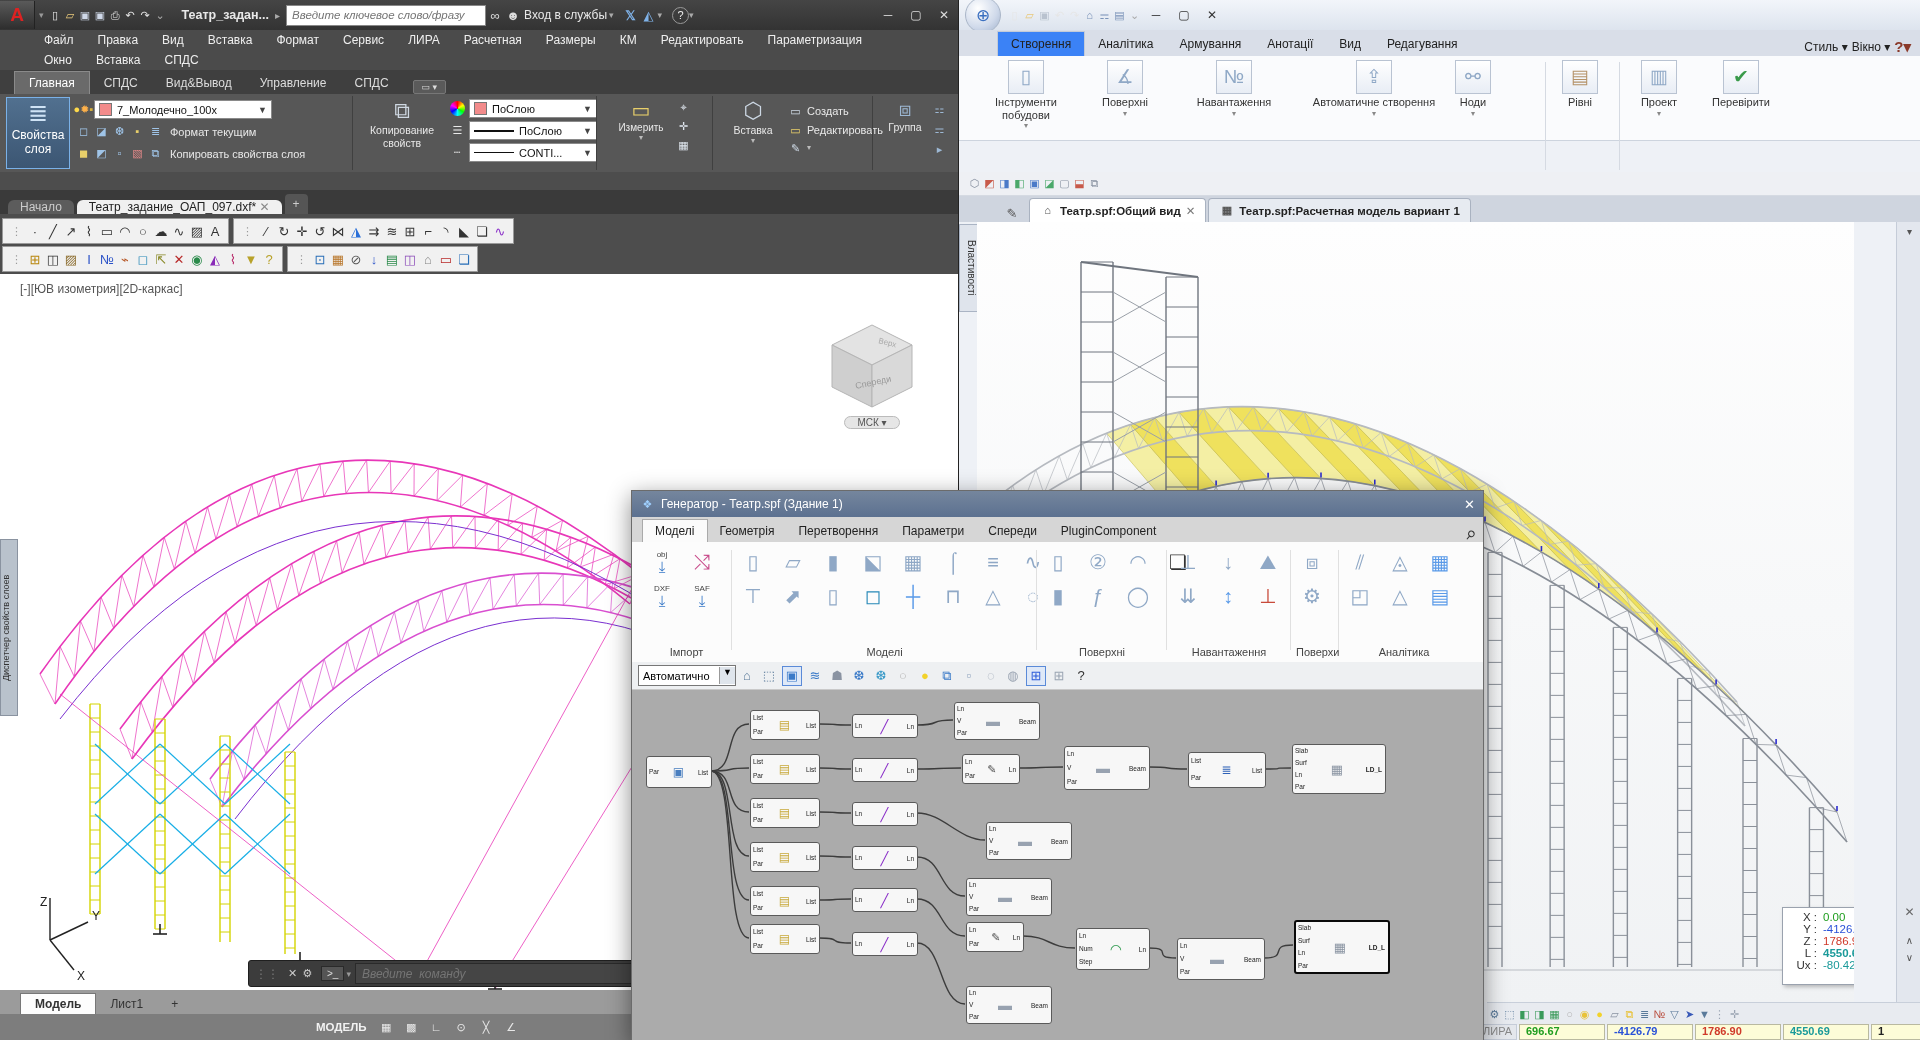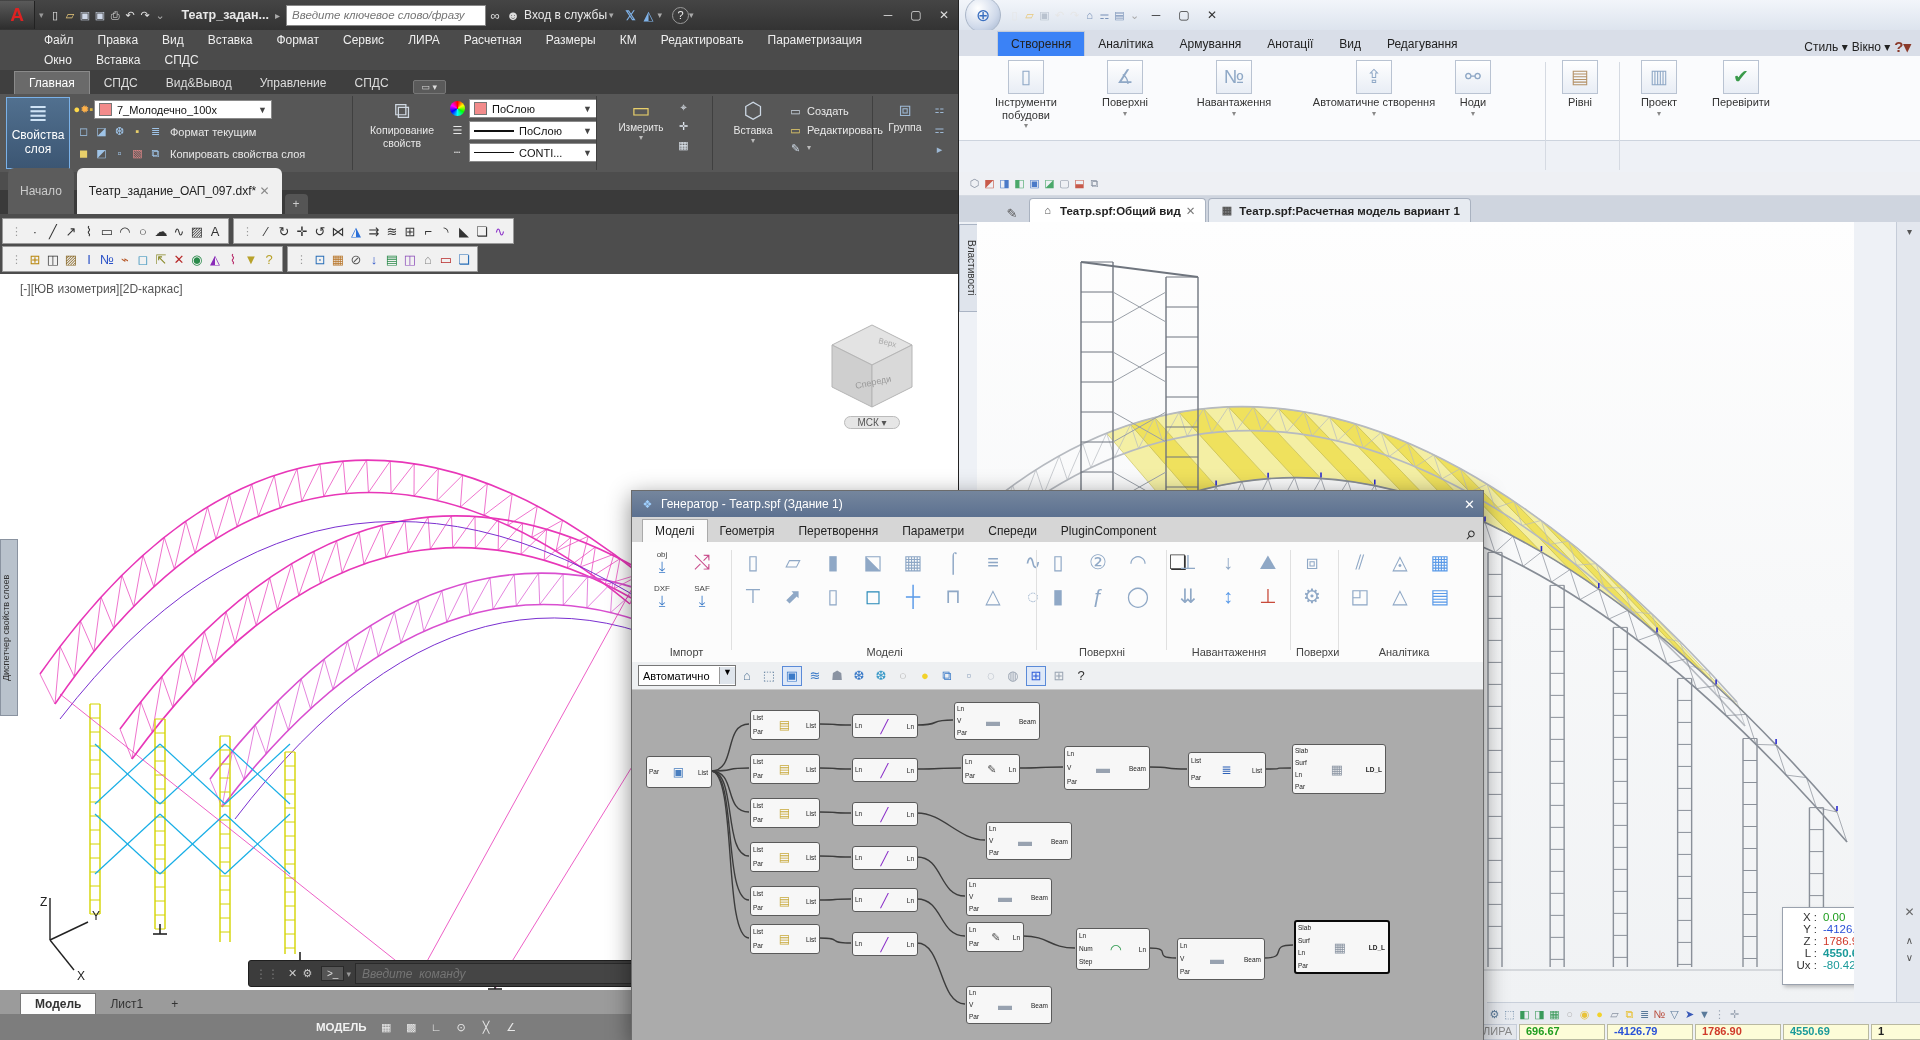--- a/index.html
+++ b/index.html
@@ -25,21 +25,21 @@
   .ac-tab{padding:4px 14px;font-size:12px;}
   .ac-tab.on{background:#6a6a6a;border:1px solid #8a8a8a;border-bottom:none;color:#fff;}
   .ac-ribbon{left:0;top:94px;width:958px;height:78px;background:#575757;color:#e8e8e8;}
   .ac-plabels{left:0;top:172px;width:958px;height:18px;background:#4e4e4e;color:#ddd;font-size:11px;}
   .vsep{position:absolute;top:2px;bottom:2px;width:1px;background:#404040;}
   .drop{background:#fff;color:#111;border:1px solid #8a8a8a;height:17px;display:flex;
         align-items:center;padding:0 4px;font-size:11px;white-space:nowrap;}
   .drop .car{margin-left:auto;font-size:9px;color:#444;padding-left:5px;}
   .swatch{width:11px;height:11px;background:#f28b8b;border:1px solid #777;margin-right:5px;}
   .ac-filetabs{left:0;top:190px;width:958px;height:24px;background:#3a3a3a;display:flex;align-items:flex-end;padding-left:8px;box-sizing:border-box;}
-  .ftab{padding:16px 12px;font-size:12px;color:#ccc;background:#5c5c5c;border-radius:6px 6px 0 0;margin-right:3px;}
+  .ftab{padding:0 12px;font-size:12px;color:#ccc;background:#5c5c5c;border-radius:6px 6px 0 0;margin-right:3px;}
   .ftab.on{background:#f0f0f0;color:#222;}
   .tbrow{position:absolute;display:flex;gap:4px;}
   .tbar{display:flex;align-items:center;background:#f1f1f1;border:1px solid #9a9a9a;height:24px;padding:0 4px 0 8px;}
   .tbar:before{content:"⋮";color:#999;margin-right:4px;font-size:11px;}
   .tbar .ico{color:#333;}
   #acad-canvas{left:0;top:274px;width:958px;height:716px;background:#fff;overflow:hidden;}
   .vplabel{left:20px;top:8px;color:#555;font-size:12px;}
   .palette-tab{left:0;top:265px;width:16px;height:175px;background:#b9c2cc;color:#333;
      font-size:9px;writing-mode:vertical-rl;transform:rotate(180deg);text-align:center;
      border:1px solid #8a93a0;}

